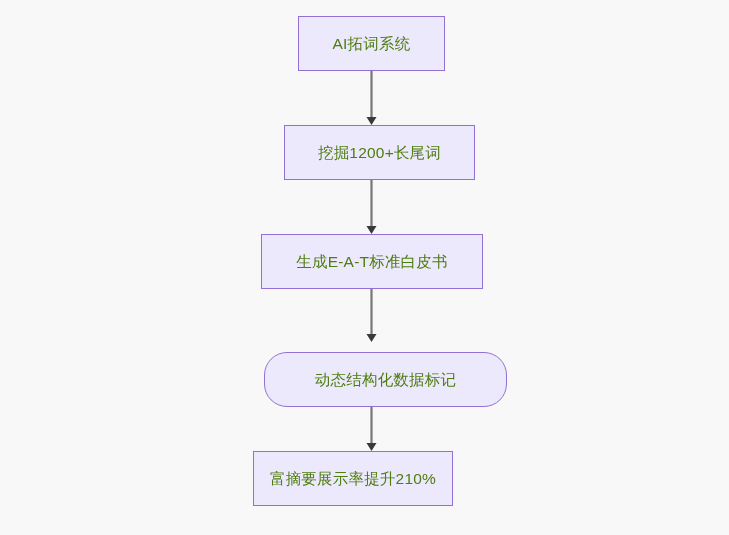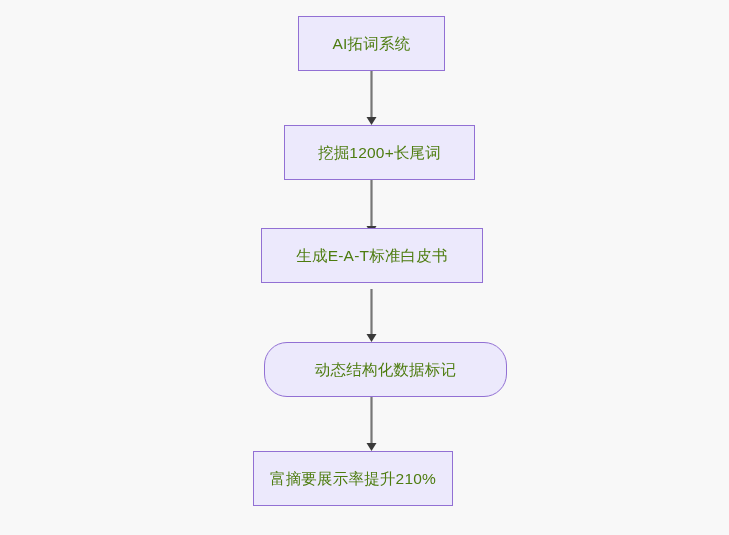--- a/index.html
+++ b/index.html
@@ -78,25 +78,25 @@
   </svg>
 
   <div class="node" style="left:298px; top:16px; width:147px; height:55px;">
     <span class="node-label">AI拓词系统</span>
   </div>
 
   <div class="node" style="left:276px; top:125px; width:191px; height:55px;margin-left:8px;">
     <span class="node-label">挖掘1200+长尾词</span>
   </div>
 
-  <div class="node" style="left:261px; top:228px; width:222px; height:55px;">
+  <div class="node" style="left:261px; top:234px; width:222px; height:55px;">
     <span class="node-label">生成E-A-T标准白皮书</span>
   </div>
 
-  <div class="node" style="left:264px; top:342px; width:243px; height:55px;border-radius:23px;">
+  <div class="node" style="left:264px; top:352px; width:243px; height:55px;border-radius:23px;">
     <span class="node-label">动态结构化数据标记</span>
   </div>
 
   <div class="node" style="left:253px; top:451px; width:200px; height:55px;">
     <span class="node-label">富摘要展示率提升210%</span>
   </div>
 
 </div>
 
 </body></html>

